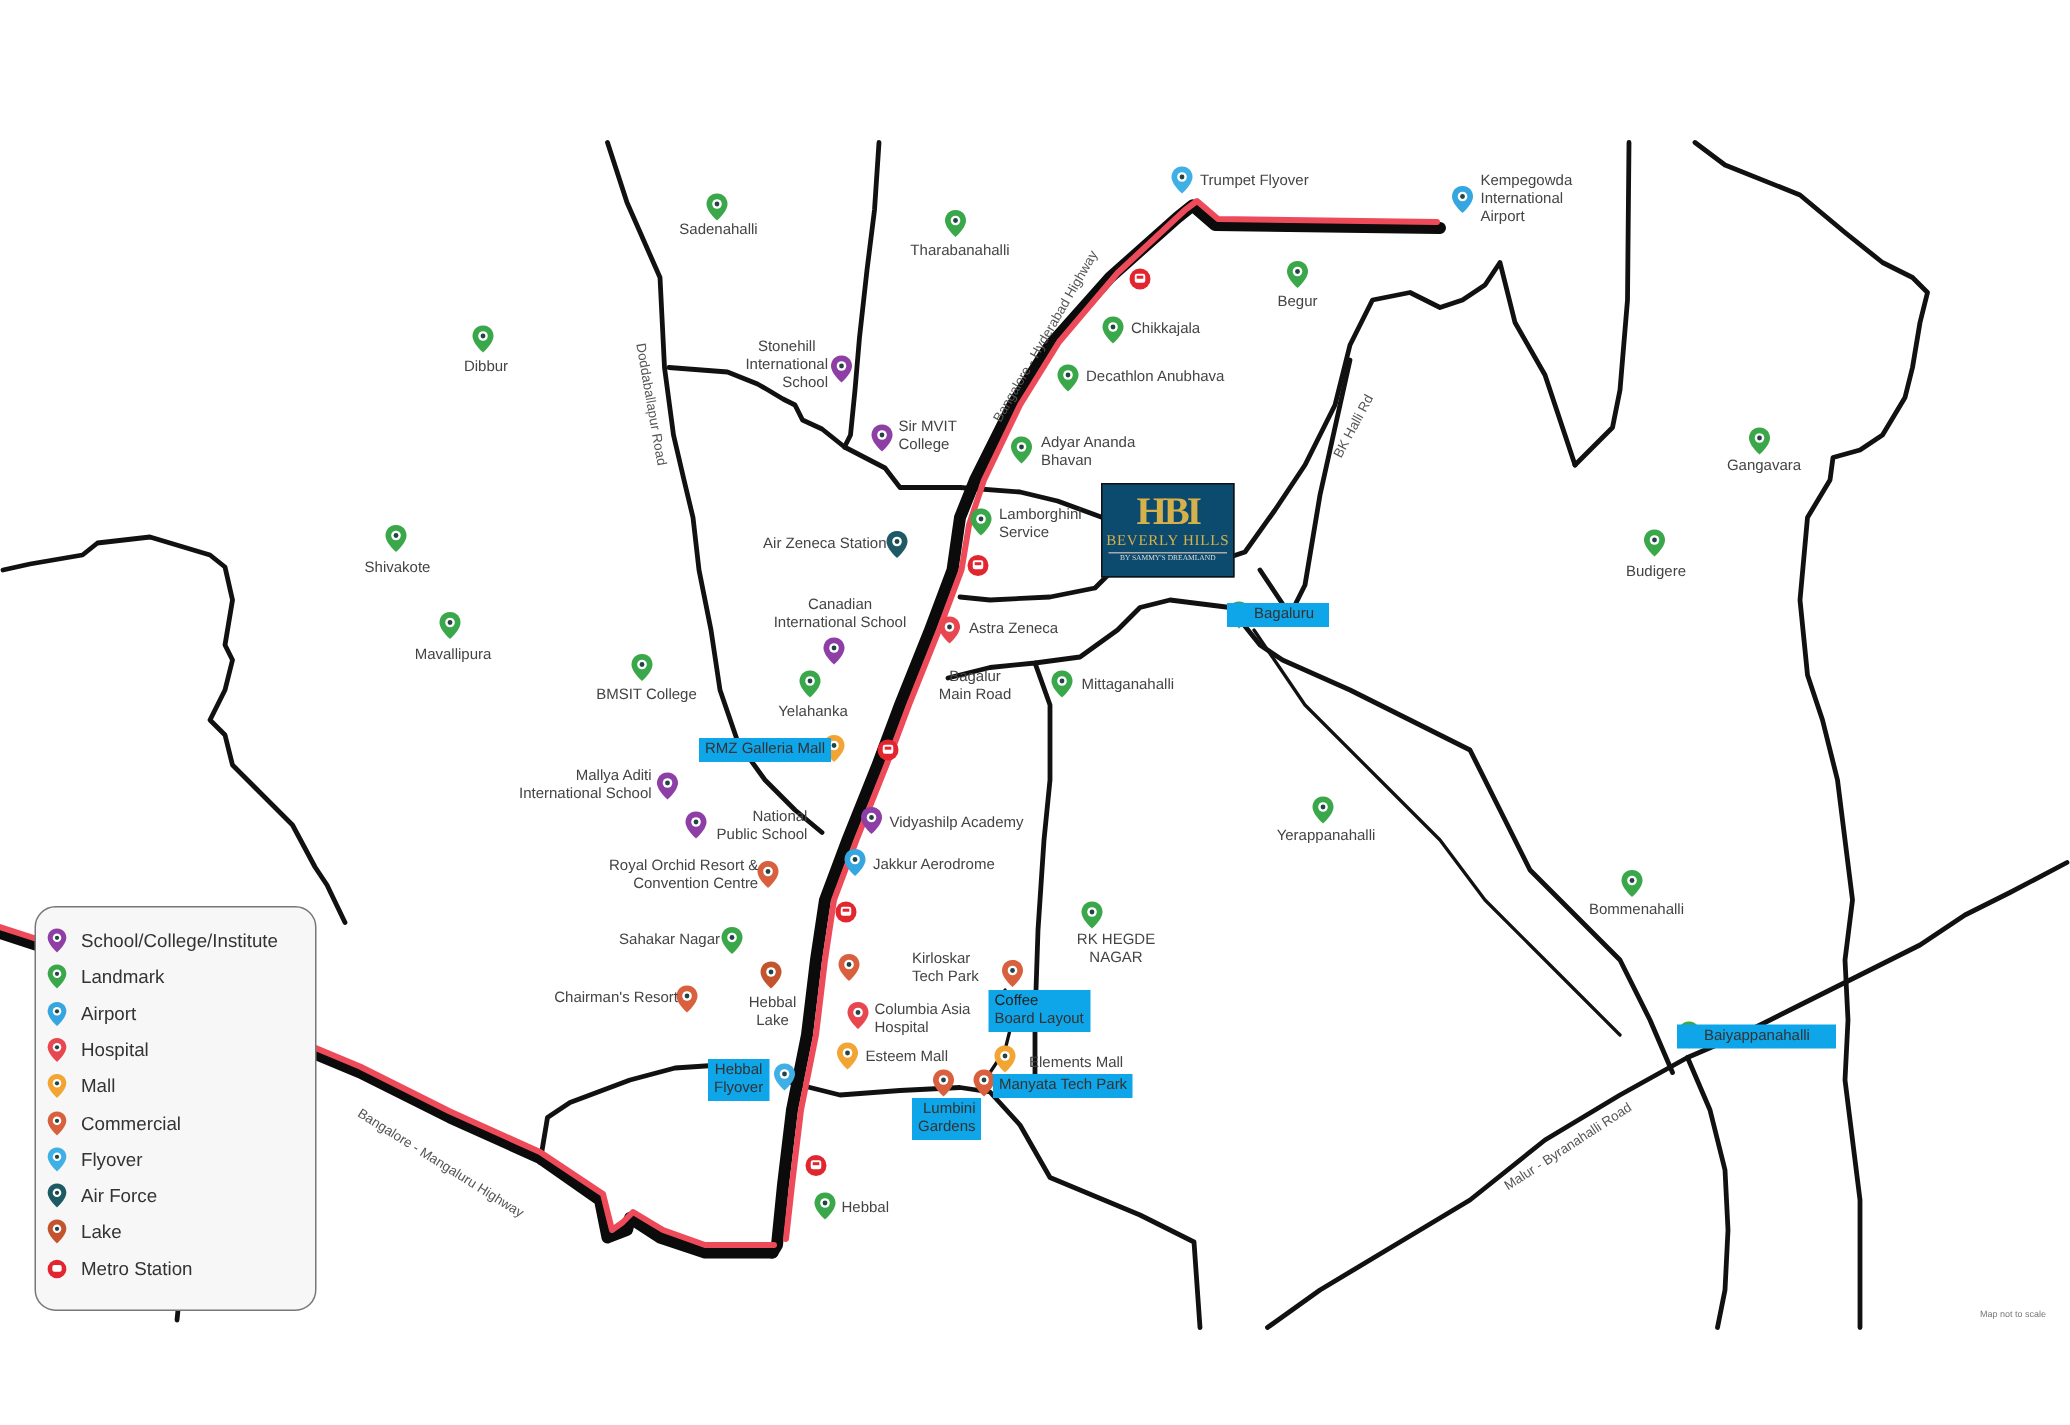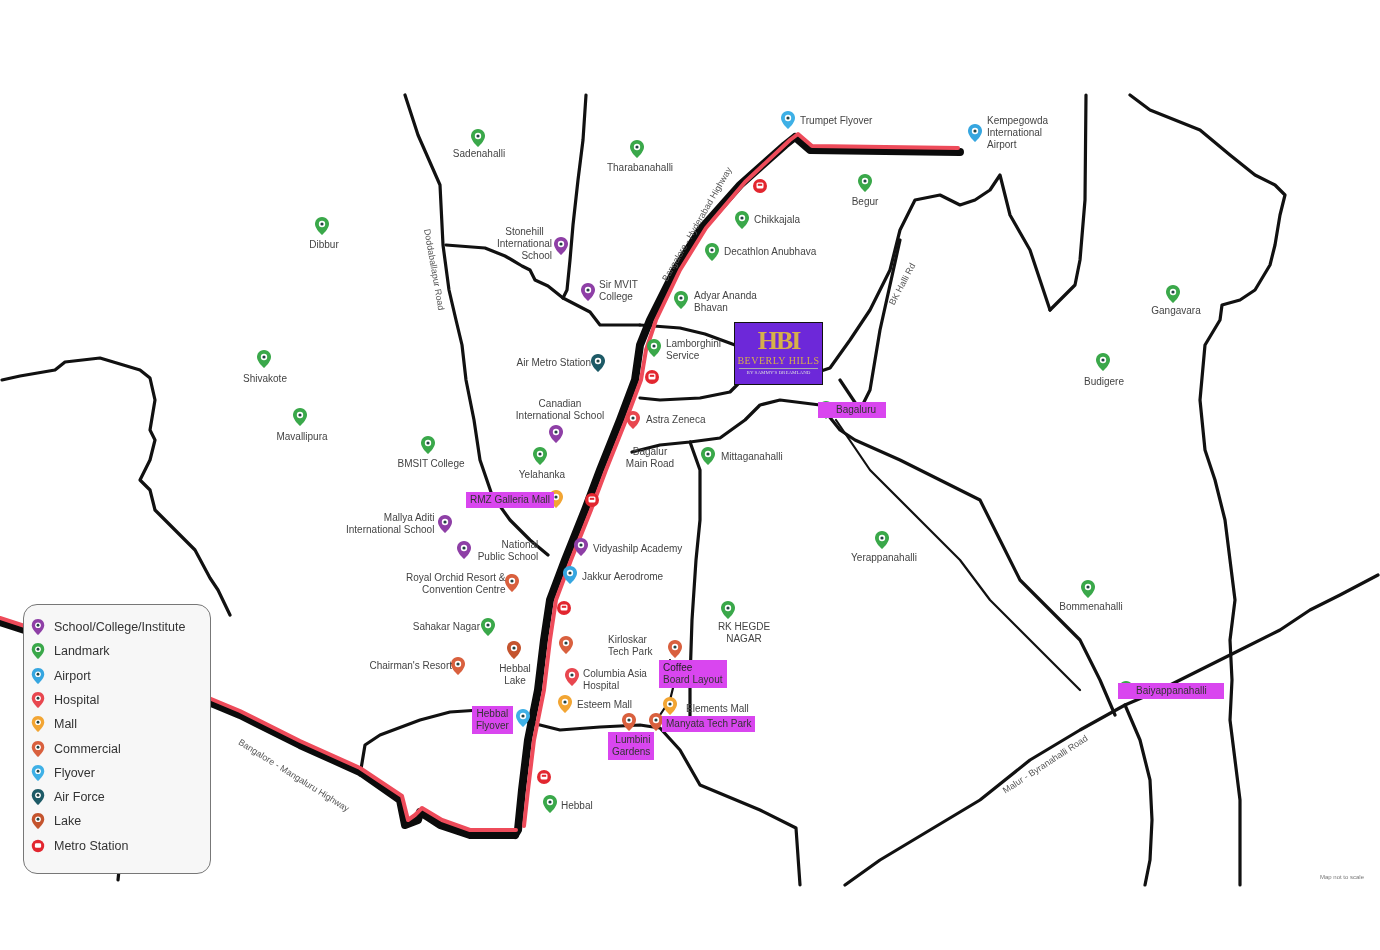--- a/index.html
+++ b/index.html
@@ -6,26 +6,26 @@
   body { width:1380px; height:950px; position:relative; overflow:hidden; font-family:"Liberation Sans", sans-serif; }
   #map { position:absolute; left:0; top:0; width:1380px; height:950px; }
   .road { fill:none; stroke:#111; stroke-linecap:round; stroke-linejoin:round; }
   .thin { stroke-width:2.2; }
   .med { stroke-width:3.2; }
   .hw-black { fill:none; stroke:#0b0b0b; stroke-width:8; stroke-linecap:round; stroke-linejoin:round; }
   .hw-red { fill:none; stroke:#ee4b5a; stroke-width:4; stroke-linecap:round; stroke-linejoin:round; }
   .lbl { position:absolute; font-size:10px; color:#444; line-height:12px; white-space:nowrap; }
   .lbl.c { text-align:center; transform:translateX(-50%); }
   .lbl.r { text-align:right; transform:translateX(-100%); }
-  .hl { background:#d946ef; padding:2px 4px; color:#333; }
+  .hl { background:#0ea5e9; padding:2px 4px; color:#333; }
   .roadname { position:absolute; font-size:9px; color:#555; white-space:nowrap; transform-origin:0 0; }
   .legend { position:absolute; left:23px; top:604px; width:188px; height:270px; border:1.5px solid #777; border-radius:14px; background:#f7f7f7; box-sizing:border-box; }
   .legend-item { position:absolute; left:6px; display:flex; align-items:center; gap:8px; font-size:12.5px; color:#333; }
   .legend-item svg { width:16px; height:20px; }
-  .logo { position:absolute; left:734px; top:322px; width:89px; height:63px; background:#6d28d9; border:1px solid #111; box-sizing:border-box; text-align:center; color:#d6b04a; font-family:"Liberation Serif", serif; }
+  .logo { position:absolute; left:734px; top:322px; width:89px; height:63px; background:#0c4a6e; border:1px solid #111; box-sizing:border-box; text-align:center; color:#d6b04a; font-family:"Liberation Serif", serif; }
   .logo .mono { font-size:26px; line-height:28px; font-weight:bold; letter-spacing:-2px; margin-top:4px; }
   .logo .name { font-size:10px; letter-spacing:0.5px; line-height:11px; }
   .logo .sub { font-size:5px; line-height:7px; border-top:1px solid #aaa; margin:2px 4px 0 4px; color:#cfc; color:#ddd; }
   .note { position:absolute; left:1320px; top:874px; font-size:6px; color:#777; }
 </style>
 </head>
 <body>
 
 <svg id="map" viewBox="0 0 1380 950" xmlns="http://www.w3.org/2000/svg">
   <defs>
@@ -262,21 +262,21 @@
 <div class="lbl" style="left:694px;top:290px;">
   <div>Adyar Ananda</div>
   <div>Bhavan</div>
 </div>
 <div class="lbl c" style="left:1176px;top:305px;">Gangavara</div>
 <div class="lbl" style="left:666px;top:338px;">
   <div>Lamborghini</div>
   <div>Service</div>
 </div>
 <div class="lbl c" style="left:265px;top:373px;">Shivakote</div>
-<div class="lbl r" style="left:591px;top:357px;">Air Metro Station</div>
+<div class="lbl r" style="left:591px;top:357px;">Air Zeneca Station</div>
 <div class="lbl c" style="left:1104px;top:376px;">Budigere</div>
 <div class="lbl hl" style="left:818px;top:402px;padding-left:18px;width:46px;">Bagaluru</div>
 <div class="lbl c" style="left:302px;top:431px;">Mavallipura</div>
 <div class="lbl" style="left:646px;top:414px;">Astra Zeneca</div>
 <div class="lbl c" style="left:560px;top:398px;">
   <div>Canadian</div>
   <div>International School</div>
 </div>
 <div class="lbl c" style="left:431px;top:458px;">BMSIT College</div>
 <div class="lbl c" style="left:542px;top:469px;">Yelahanka</div>

